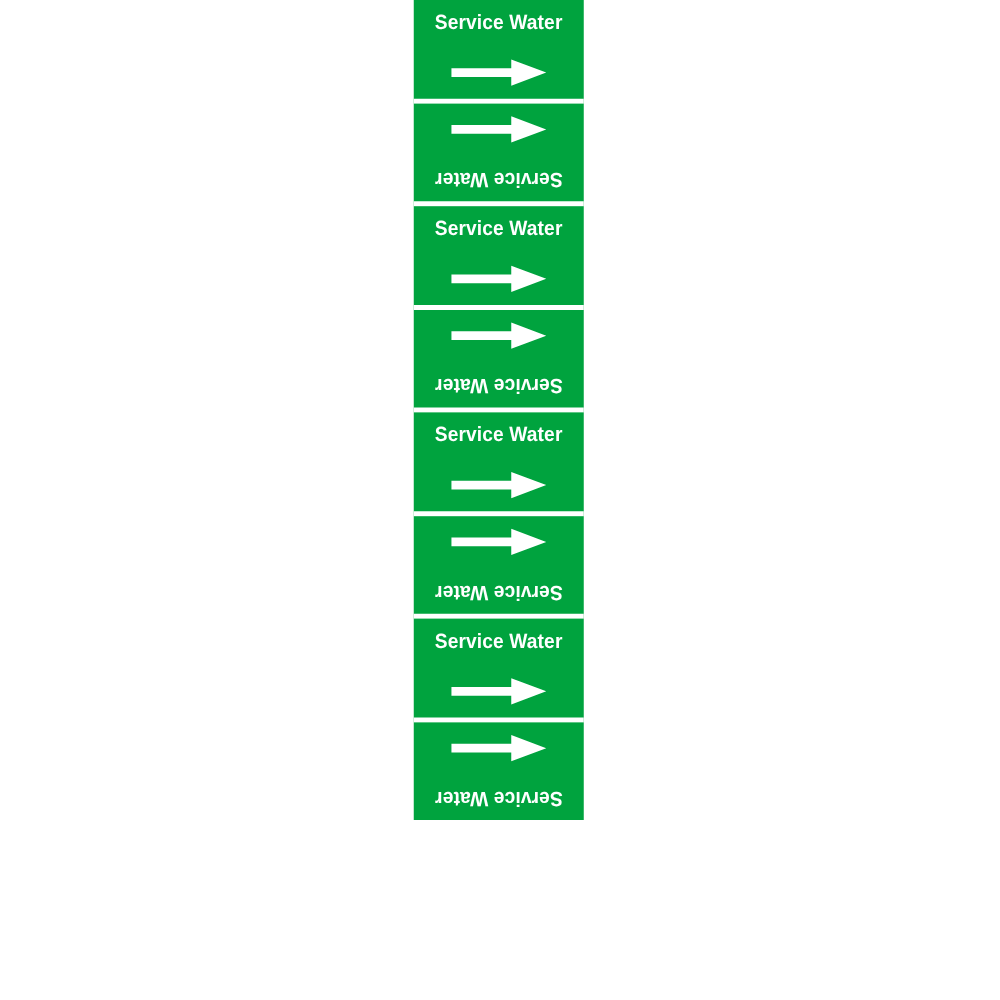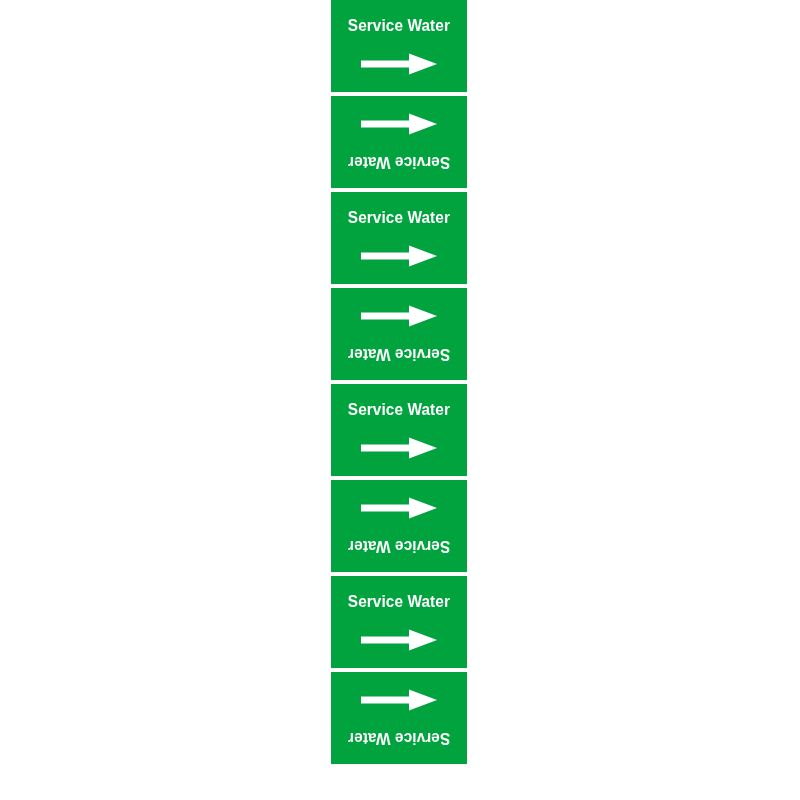--- a/index.html
+++ b/index.html
@@ -23,21 +23,21 @@
     width: 800px;
     height: 800px;
     background: #ffffff;
   }
 
   #label-strip {
     position: absolute;
     left: 331px;
     top: 0;
     width: 136px;
-    height: 764px;
+    height: 656px;
     display: flex;
     flex-direction: column;
     background: #ffffff;
   }
 
   .label-block {
     position: relative;
     width: 136px;
     flex: 1 1 0;
     background: #00a33e;

